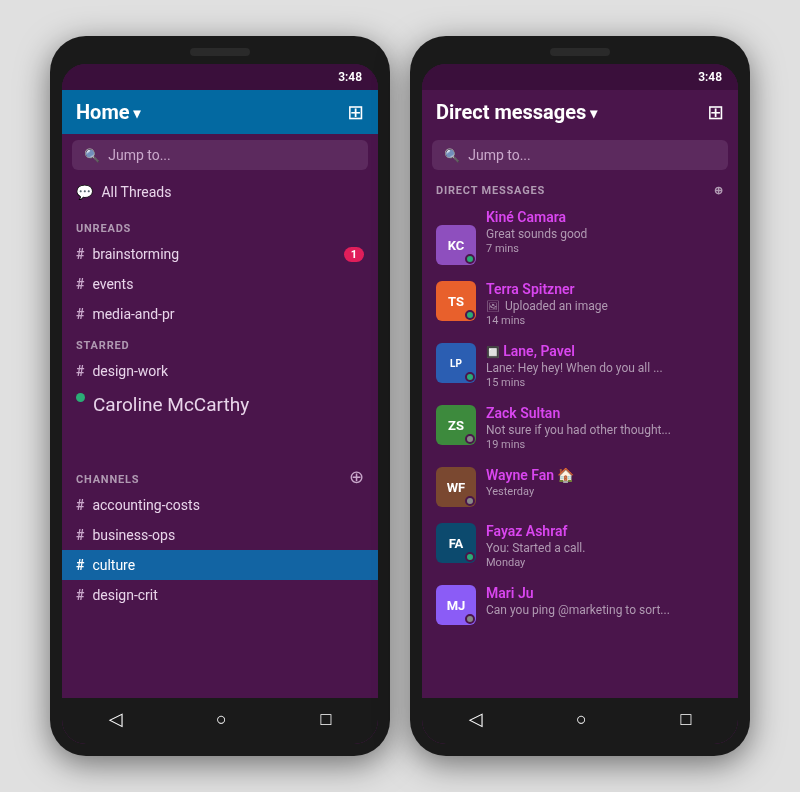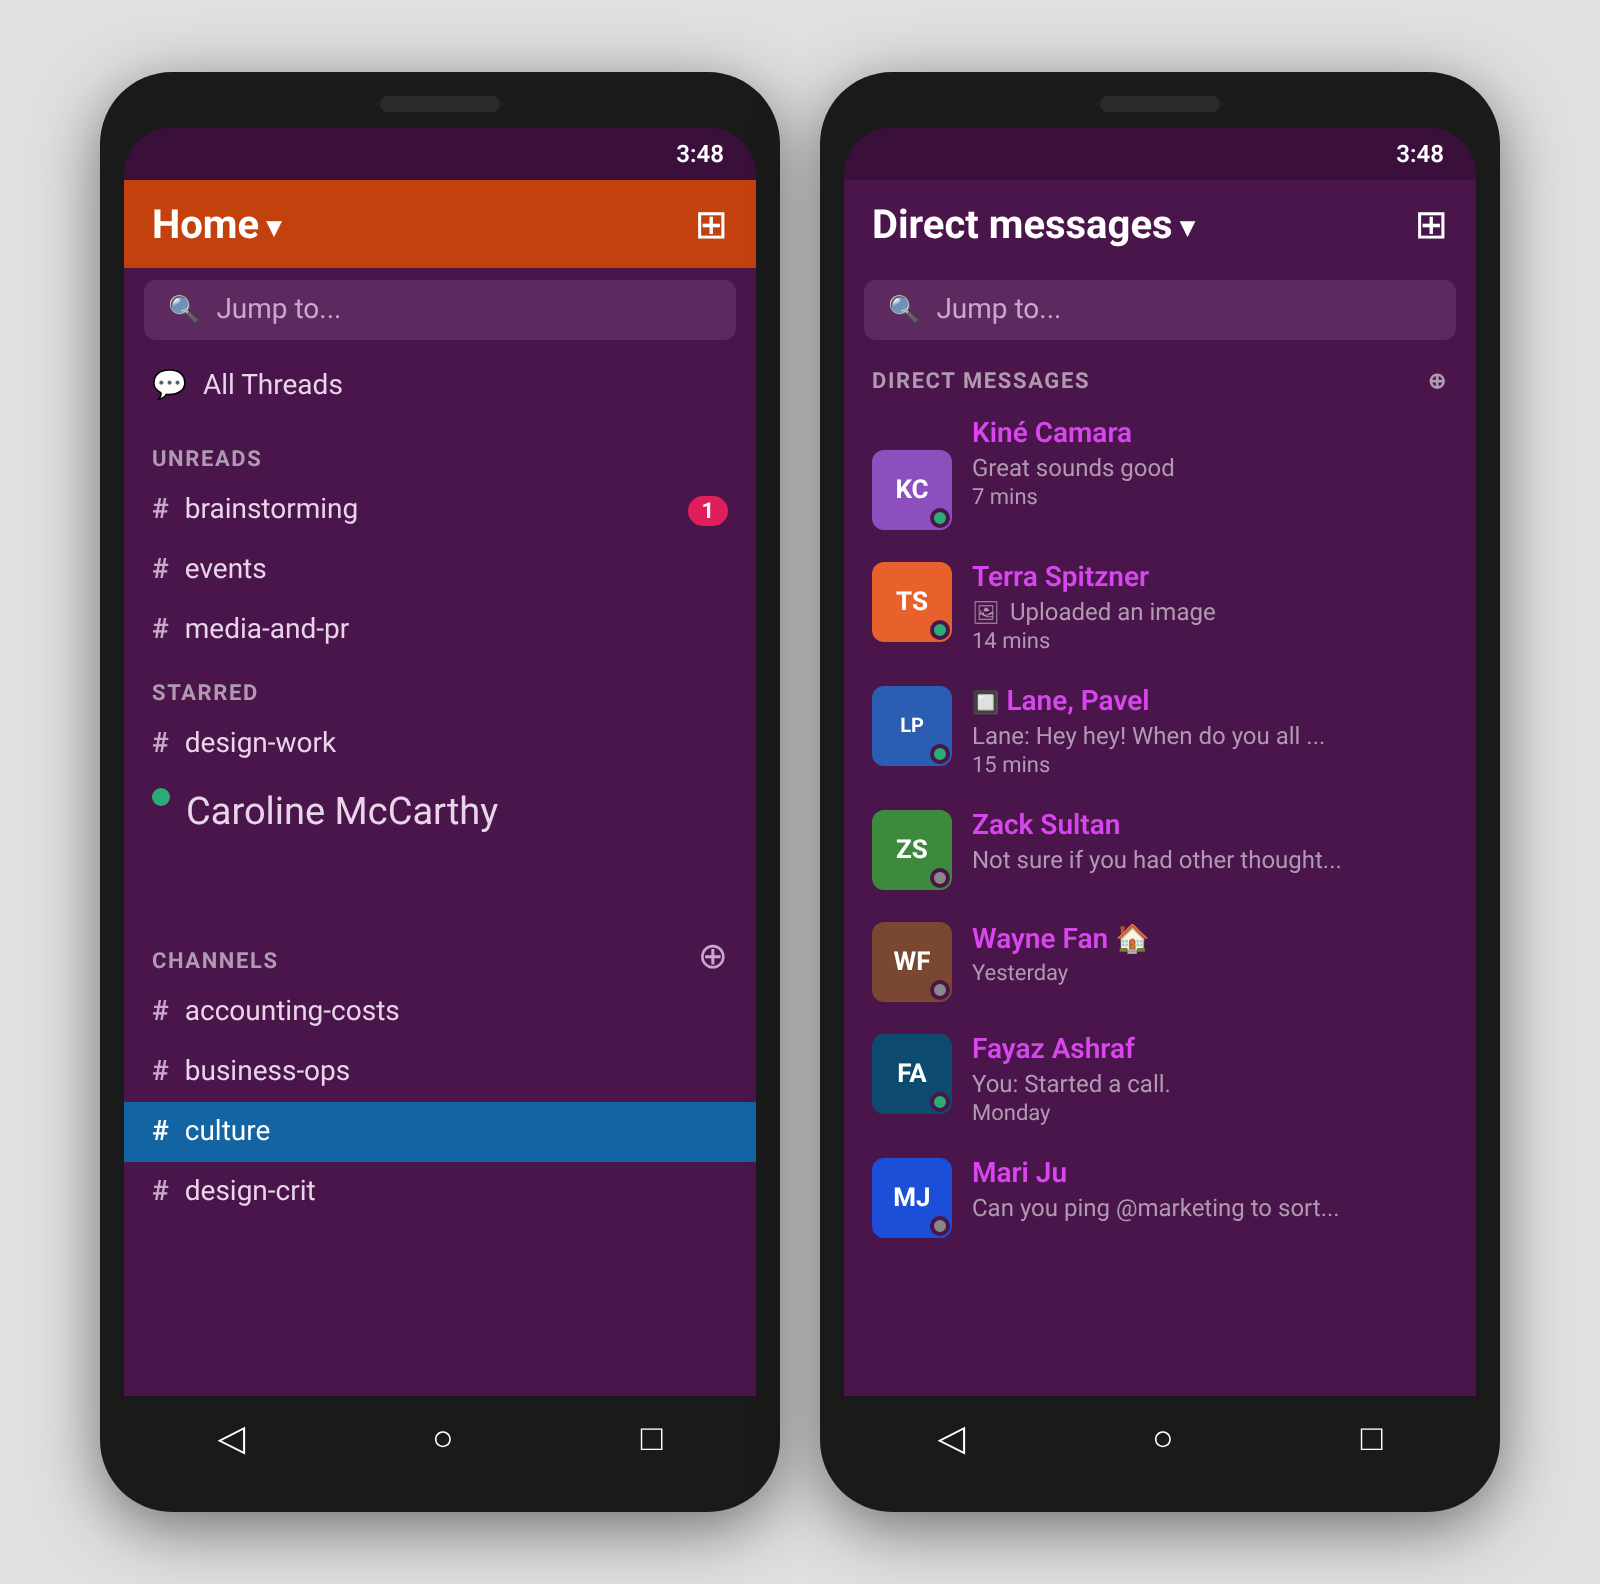--- a/index.html
+++ b/index.html
@@ -51,21 +51,21 @@
     }
 
     .screen-content {
       flex: 1;
       overflow: hidden;
       display: flex;
       flex-direction: column;
     }
 
     .app-header {
-      background: #c2410c;
+      background: #0369a1;
       padding: 10px 14px;
       display: flex;
       align-items: center;
       justify-content: space-between;
     }
 
     .app-title {
       color: white;
       font-size: 20px;
       font-weight: 700;
@@ -300,21 +300,21 @@
       font-size: 11px;
       margin-top: 1px;
     }
 
     .avatar-kine { background: #8e4fbe; margin-top: 16px; }
     .avatar-terra { background: #e8602c; }
     .avatar-lane { background: #2b5eb2; }
     .avatar-zack { background: #3d8a3d; }
     .avatar-wayne { background: #7a4830; }
     .avatar-fayaz { background: #0c4a6e; }
-    .avatar-mari { background: #1d4ed8; }
+    .avatar-mari { background: #8b5cf6; }
 
     .camera-bump {
       width: 60px;
       height: 8px;
       background: #2a2a2a;
       border-radius: 4px;
       margin: 0 auto 8px;
     }
 
     .image-icon {
@@ -482,20 +482,21 @@
       </div>
 
       <div class="dm-contact">
         <div class="avatar avatar-zack" style="font-size:13px;">
           <span>ZS</span>
           <div class="status-dot offline"></div>
         </div>
         <div class="dm-info">
           <div class="dm-name">Zack Sultan</div>
           <div class="dm-preview">Not sure if you had other thought...</div>
+          <div class="dm-time">19 mins</div>
         </div>
       </div>
 
       <div class="dm-contact">
         <div class="avatar avatar-wayne" style="font-size:13px;">
           <span>WF</span>
           <div class="status-dot offline"></div>
         </div>
         <div class="dm-info">
           <div class="dm-name">Wayne Fan 🏠</div>

